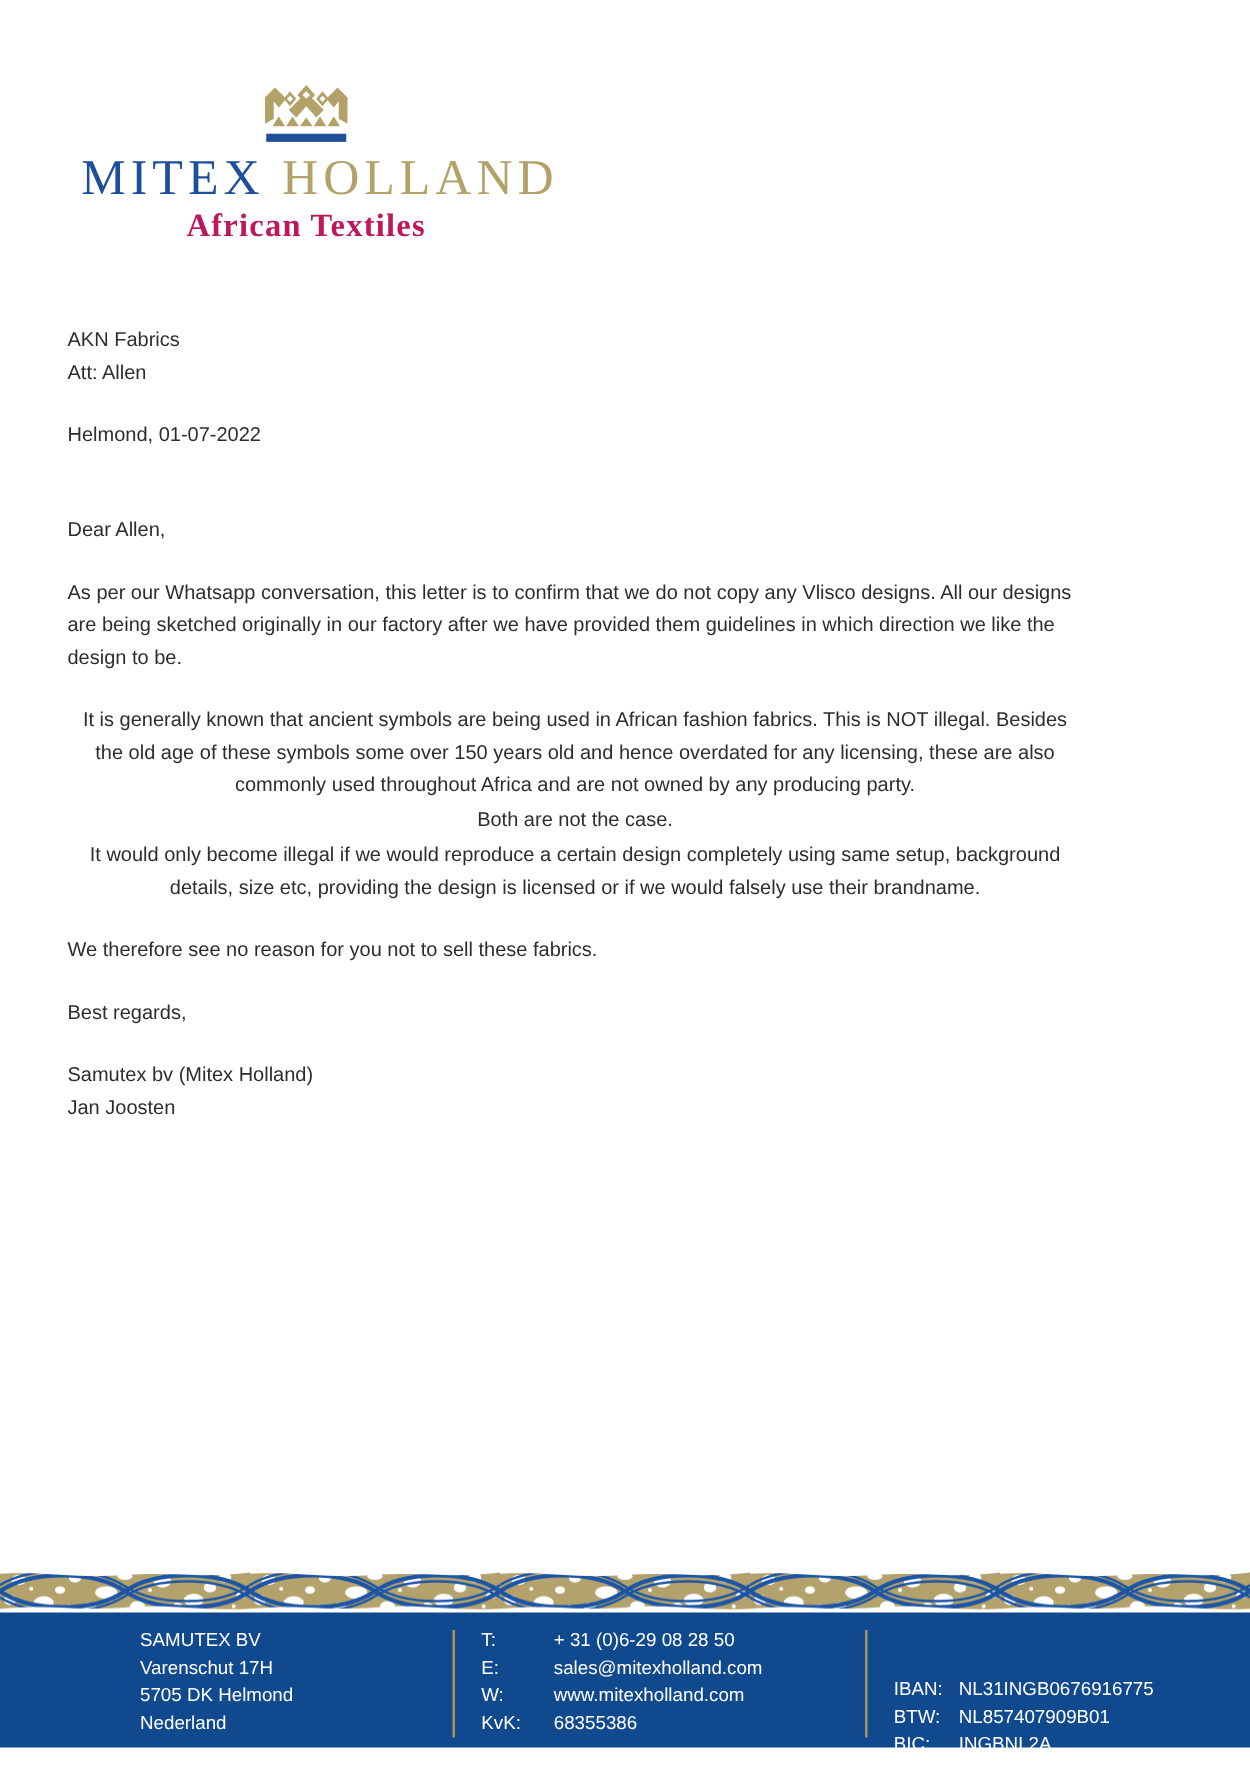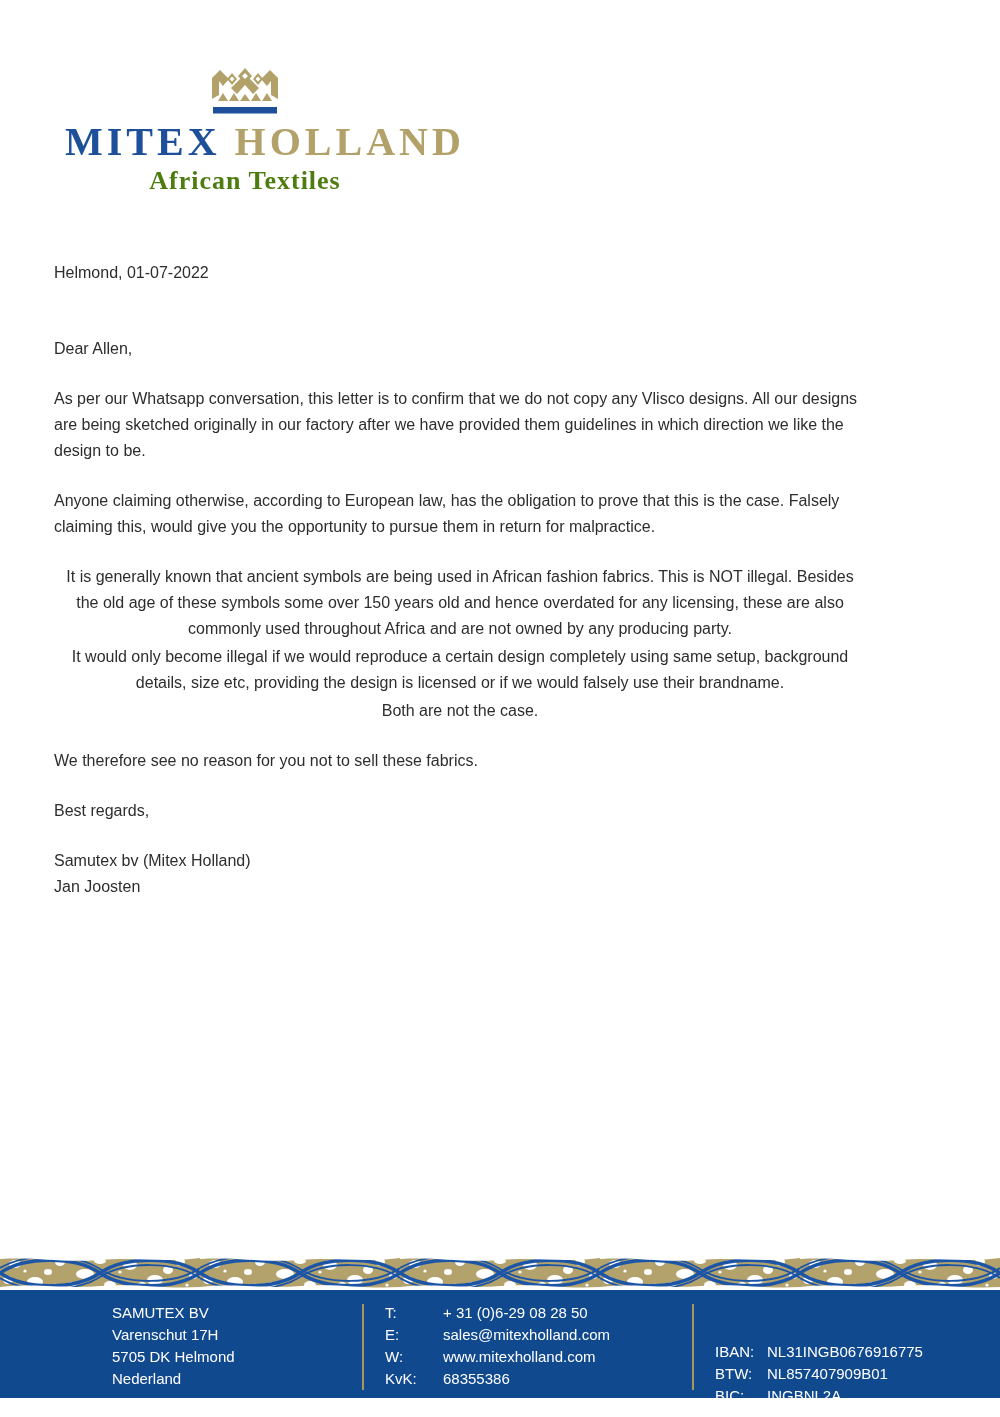--- a/index.html
+++ b/index.html
@@ -5,28 +5,28 @@
   html,body { margin:0; padding:0; background:#ffffff; }
   .page {
     position:relative; width:1000px; height:1417px; background:#ffffff;
     font-family:"Liberation Sans", sans-serif; color:#2d2d2d; overflow:hidden;
   }
 
   
   .logo { position:absolute; left:65px; top:68px; width:360px; text-align:center; }
   .crown-svg { display:block; margin:0 auto 6px auto; }
   .brand {
-    font-family:"Liberation Serif", serif; font-weight:700; font-size:40px;
+    font-family:"Liberation Serif", serif; font-weight:400; font-size:40px;
     letter-spacing:4px; white-space:nowrap; line-height:1.0;
   }
   .brand-mitex   { color:#1d4f9a; }
   .brand-holland { color:#b2a169; }
   .tagline {
     font-family:"Liberation Serif", serif; font-weight:700; font-size:26px;
-    color:#4d7c0f; letter-spacing:1px; margin-top:4px;
+    color:#be185d; letter-spacing:1px; margin-top:4px;
   }
 
   
   .letter { position:absolute; left:54px; top:260px; width:812px; font-size:16px; line-height:26px; }
   .block  { margin:0 0 24px 0; }
   .block-date { margin-bottom:50px; }
   .tight { margin:2px;text-align:center; }
 
   
   .band { position:absolute; left:0; top:1256px; width:1000px; height:34px; display:block; }
@@ -81,33 +81,36 @@
       <rect x="3" y="39" width="64" height="6.5" fill="#1d4f9a"></rect>
     </svg>
     <div class="brand">
       <span class="brand-mitex">MITEX</span>
       <span class="brand-holland">HOLLAND</span>
     </div>
     <div class="tagline">African Textiles</div>
   </header>
 
   <main class="letter">
+    <div class="block">
+      <div>AKN Fabrics</div>
+      <div>Att: Allen</div>
+    </div>
 
     <div class="block block-date">Helmond, 01-07-2022</div>
 
     <div class="block">Dear Allen,</div>
 
     <div class="block">As per our Whatsapp conversation, this letter is to confirm that we do not copy any Vlisco designs. All our designs are being sketched originally in our factory after we have provided them guidelines in which direction we like the design to be.</div>
 
-    <div class="block">Anyone claiming otherwise, according to European law, has the obligation to prove that this is the case. Falsely claiming this, would give you the opportunity to pursue them in return for malpractice.</div>
 
     <div class="block">
       <div class="tight">It is generally known that ancient symbols are being used in African fashion fabrics. This is NOT illegal. Besides the old age of these symbols some over 150 years old and hence overdated for any licensing, these are also commonly used throughout Africa and are not owned by any producing party.</div>
+      <div class="tight">Both are not the case.</div>
       <div class="tight">It would only become illegal if we would reproduce a certain design completely using same setup, background details, size etc, providing the design is licensed or if we would falsely use their brandname.</div>
-      <div class="tight">Both are not the case.</div>
     </div>
 
     <div class="block">We therefore see no reason for you not to sell these fabrics.</div>
 
 
     <div class="block">Best regards,</div>
 
     <div class="block">
       <div>Samutex bv (Mitex Holland)</div>
       <div>Jan Joosten</div>

